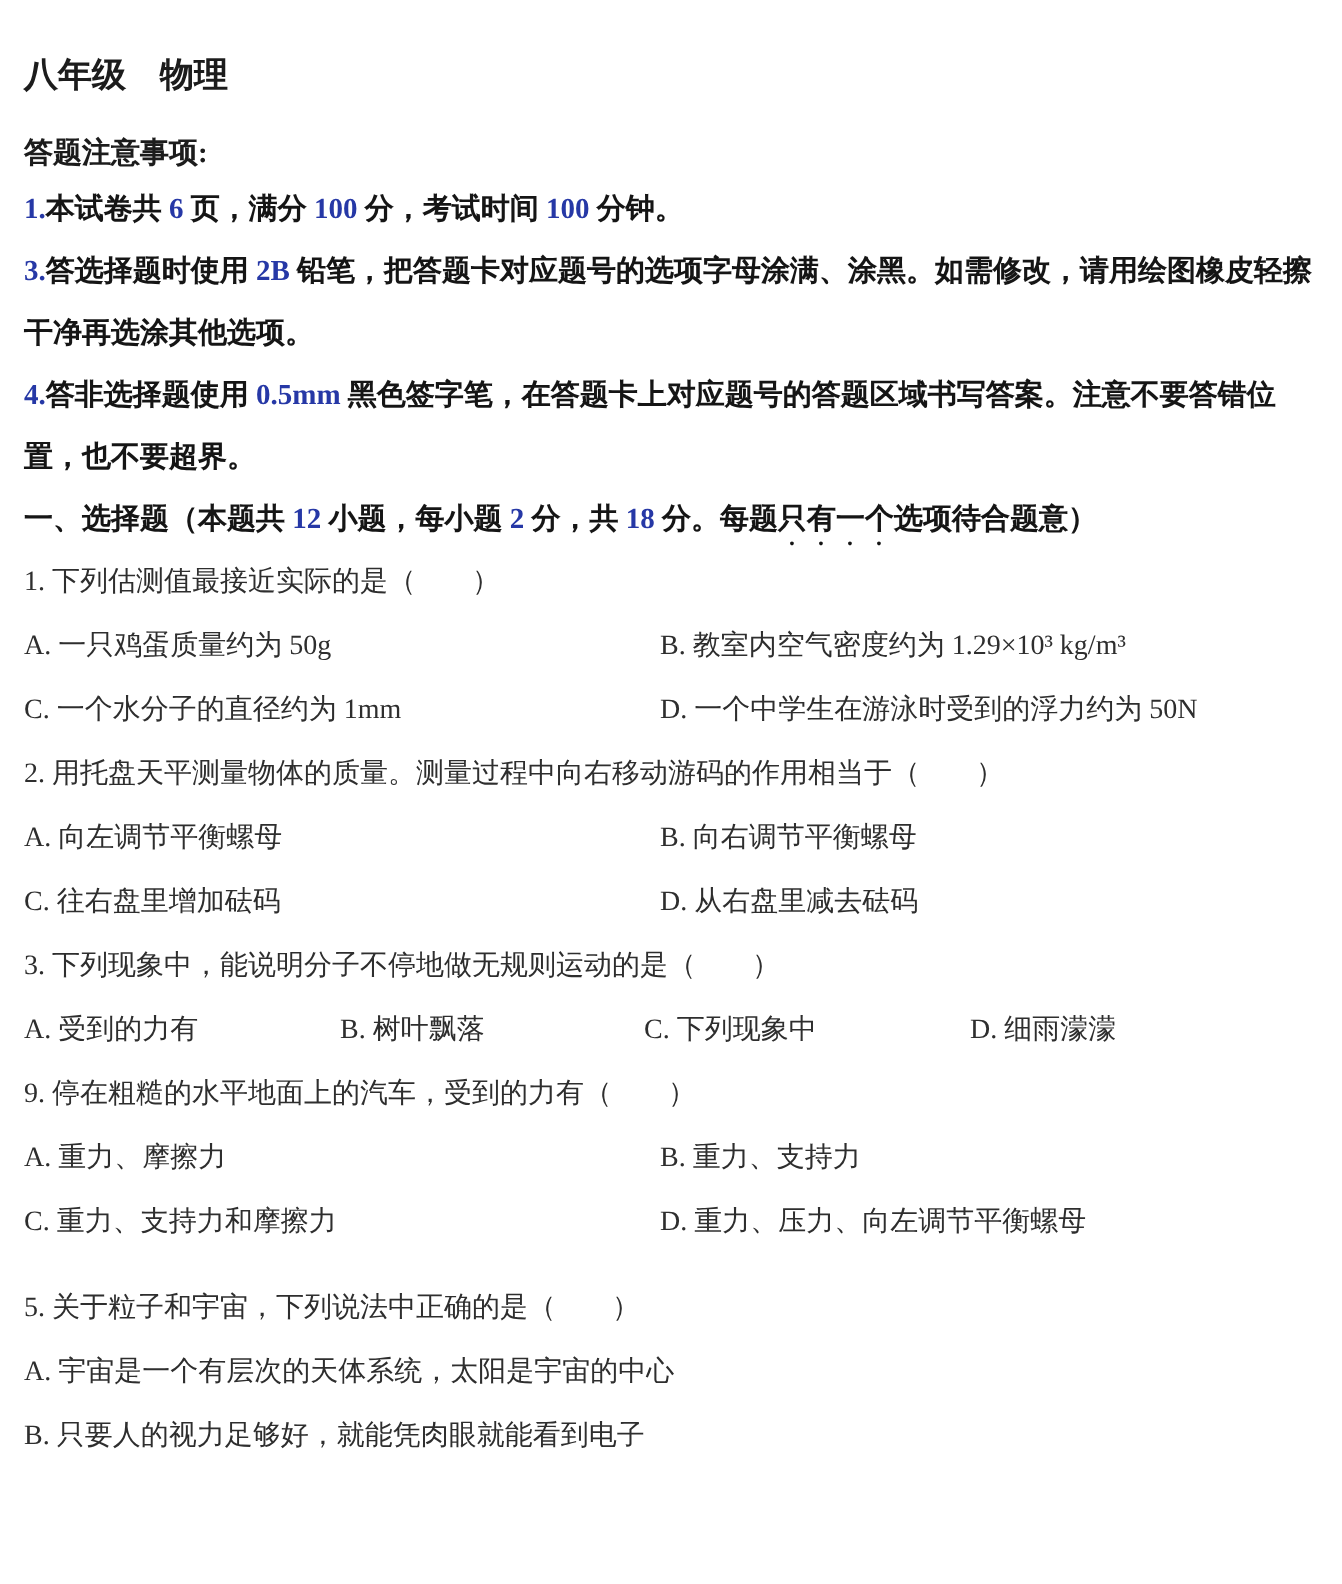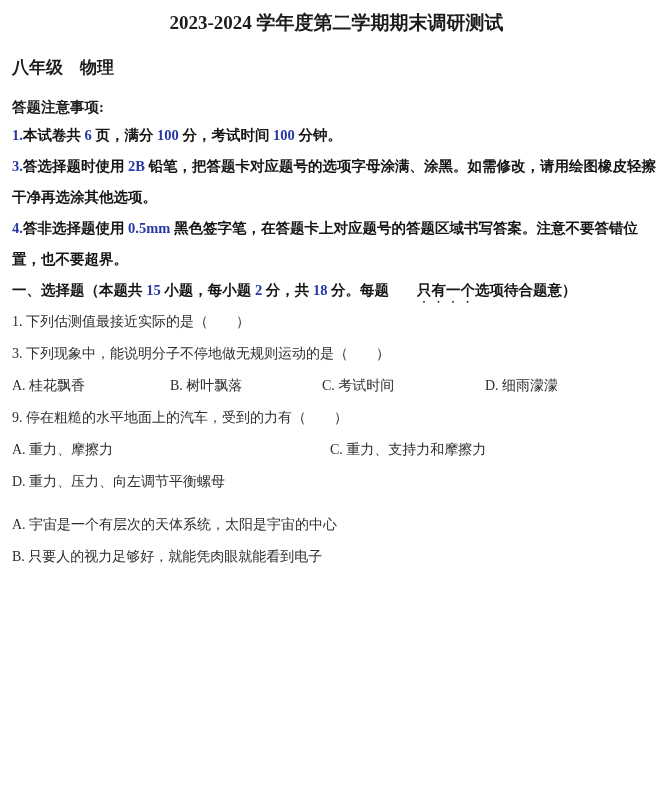--- a/index.html
+++ b/index.html
@@ -9,65 +9,81 @@
   }
   .page{box-sizing:border-box;width:671px;height:792px;padding:6px 10px 0 12px;background:#fff}
   .t1{font-size:19px;font-weight:700;text-align:center;margin-top:4px;line-height:26px}
   .t2{font-size:17px;font-weight:700;margin-top:20px;line-height:24px}
   .nh{font-size:14.5px;font-weight:700;margin-top:14px;line-height:26px}
   .nitem{font-size:14.5px;font-weight:700;line-height:31px;color:#151515}
   .sec{font-size:14.5px;font-weight:700;line-height:31px;color:#151515}
   .num{color:#2638a6}
   .emph{
     -webkit-text-emphasis:filled dot;-webkit-text-emphasis-position:under;
-    text-emphasis:filled dot;text-emphasis-position:under right;padding-left:28px;
+    text-emphasis:filled dot;text-emphasis-position:under right;
   }
   #questions{font-size:14px;color:#2e2e2e;font-weight:400}
   .q{margin:0}
   .q.gap{margin-top:11px}
   .stem{line-height:32px}
   .opt{line-height:32px;white-space:nowrap;overflow:hidden}
   .row2{display:grid;grid-template-columns:318px auto}
   .row4{display:grid;grid-template-columns:158px 152px 163px auto}
   .row1 .opt{display:block}
 </style>
 </head>
 <body>
 
 <div class="page">
-  <div class="t1">2023-2024 学年度第二学期期末调研测试</div>
   <div class="t2">八年级　物理</div>
   <div class="nh">答题注意事项:</div>
   <div id="notice">
       <div class="nitem"><span class="num">1.</span><span>本试卷共 </span><span class="num">6</span><span> 页，满分 </span><span class="num">100</span><span> 分，考试时间 </span><span class="num">100</span><span> 分钟。</span></div>
       <div class="nitem"><span class="num">3.</span><span>答选择题时使用 </span><span class="num">2B</span><span> 铅笔，把答题卡对应题号的选项字母涂满、涂黑。如需修改，请用绘图橡皮轻擦干净再选涂其他选项。</span></div>
       <div class="nitem"><span class="num">4.</span><span>答非选择题使用 </span><span class="num">0.5mm</span><span> 黑色签字笔，在答题卡上对应题号的答题区域书写答案。注意不要答错位置，也不要超界。</span></div>
     </div>
-  <div class="sec" id="section"><span>一、选择题（本题共 </span><span class="num">15</span><span> 小题，每小题 </span><span class="num">2</span><span> 分，共 </span><span class="num">18</span><span> 分。每题</span><span class="emph">只有一个</span><span>选项待合题意）</span></div>
+  <div class="sec" id="section"><span>一、选择题（本题共 </span><span class="num">12</span><span> 小题，每小题 </span><span class="num">2</span><span> 分，共 </span><span class="num">18</span><span> 分。每题</span><span class="emph">只有一个</span><span>选项待合题意）</span></div>
   <div id="questions">
       <div class="q">
         <div class="stem">1. 下列估测值最接近实际的是（　　）</div>
+        <div class="row2">
+          <div class="opt">A. 一只鸡蛋质量约为 50g</div>
+          <div class="opt">B. 教室内空气密度约为 1.29×10³ kg/m³</div>
+          <div class="opt">C. 一个水分子的直径约为 1mm</div>
+          <div class="opt">D. 一个中学生在游泳时受到的浮力约为 50N</div>
+        </div>
+      </div>
+      <div class="q">
+        <div class="stem">2. 用托盘天平测量物体的质量。测量过程中向右移动游码的作用相当于（　　）</div>
+        <div class="row2">
+          <div class="opt">A. 向左调节平衡螺母</div>
+          <div class="opt">B. 向右调节平衡螺母</div>
+          <div class="opt">C. 往右盘里增加砝码</div>
+          <div class="opt">D. 从右盘里减去砝码</div>
+        </div>
       </div>
       <div class="q">
         <div class="stem">3. 下列现象中，能说明分子不停地做无规则运动的是（　　）</div>
         <div class="row4">
-          <div class="opt">A. 桂花飘香</div>
+          <div class="opt">A. 受到的力有</div>
           <div class="opt">B. 树叶飘落</div>
-          <div class="opt">C. 考试时间</div>
+          <div class="opt">C. 下列现象中</div>
           <div class="opt">D. 细雨濛濛</div>
         </div>
       </div>
       <div class="q">
         <div class="stem">9. 停在粗糙的水平地面上的汽车，受到的力有（　　）</div>
         <div class="row2">
           <div class="opt">A. 重力、摩擦力</div>
+          <div class="opt">B. 重力、支持力</div>
           <div class="opt">C. 重力、支持力和摩擦力</div>
           <div class="opt">D. 重力、压力、向左调节平衡螺母</div>
         </div>
       </div>
       <div class="q gap">
+        <div class="stem">5. 关于粒子和宇宙，下列说法中正确的是（　　）</div>
         <div class="row1">
           <div class="opt">A. 宇宙是一个有层次的天体系统，太阳是宇宙的中心</div>
           <div class="opt">B. 只要人的视力足够好，就能凭肉眼就能看到电子</div>
         </div>
       </div>
     </div>
 </div>
 
 </body></html>

